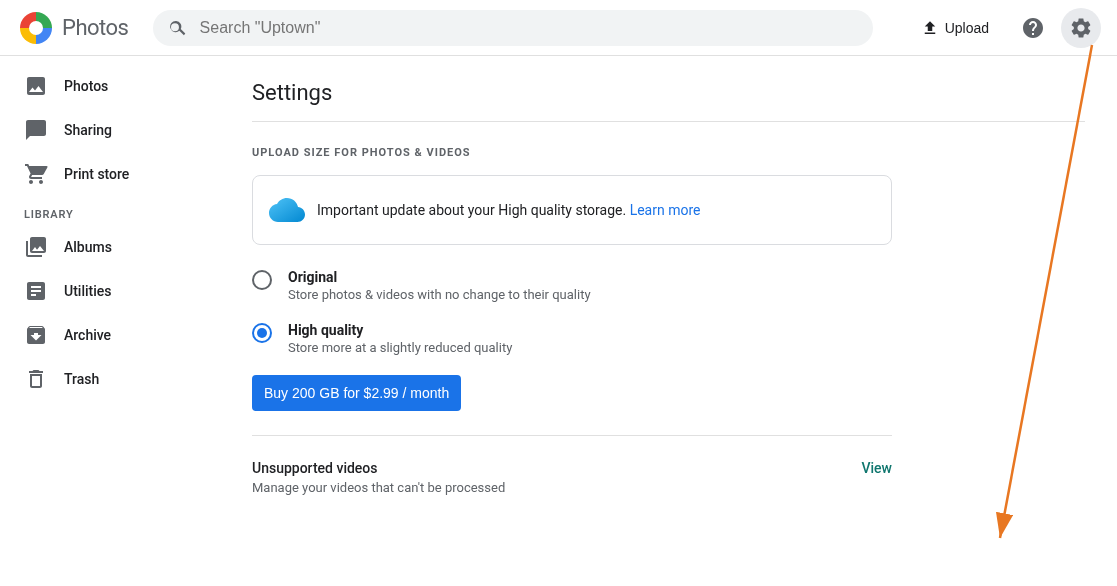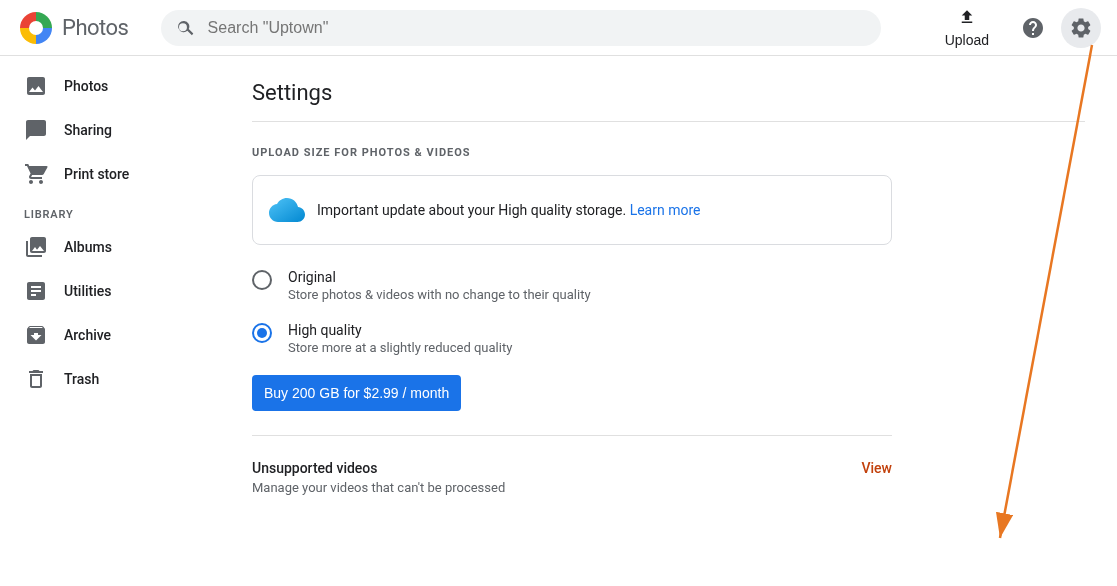--- a/index.html
+++ b/index.html
@@ -64,21 +64,20 @@
       display: flex;
       align-items: center;
       gap: 6px;
       padding: 8px 16px;
       border: none;
       background: transparent;
       cursor: pointer;
       font-size: 14px;
       color: #202124;
       border-radius: 4px;
-      flex-direction: column;
     }
     .icon-btn {
       width: 40px;
       height: 40px;
       border-radius: 50%;
       border: none;
       background: transparent;
       cursor: pointer;
       display: flex;
       align-items: center;
@@ -194,21 +193,21 @@
     }
     .radio-circle.selected::after {
       content: '';
       width: 10px;
       height: 10px;
       border-radius: 50%;
       background: #1a73e8;
     }
     .radio-label {
       font-size: 14px;
-      font-weight: 400;
+      font-weight: 700;
       color: #202124;
     }
     .radio-desc {
       font-size: 13px;
       color: #5f6368;
       margin-top: 2px;
     }
 
     
     .buy-btn {
@@ -238,21 +237,21 @@
       font-size: 14px;
       font-weight: 500;
       color: #202124;
       margin-bottom: 4px;
     }
     .bottom-desc {
       font-size: 13px;
       color: #5f6368;
     }
     .view-link {
-      color: #c2410c;
+      color: #0f766e;
       text-decoration: none;
       font-size: 14px;
       font-weight: 500;
       flex-shrink: 0;
     }
 
     
     .arrow-overlay {
       position: fixed;
       top: 0;

